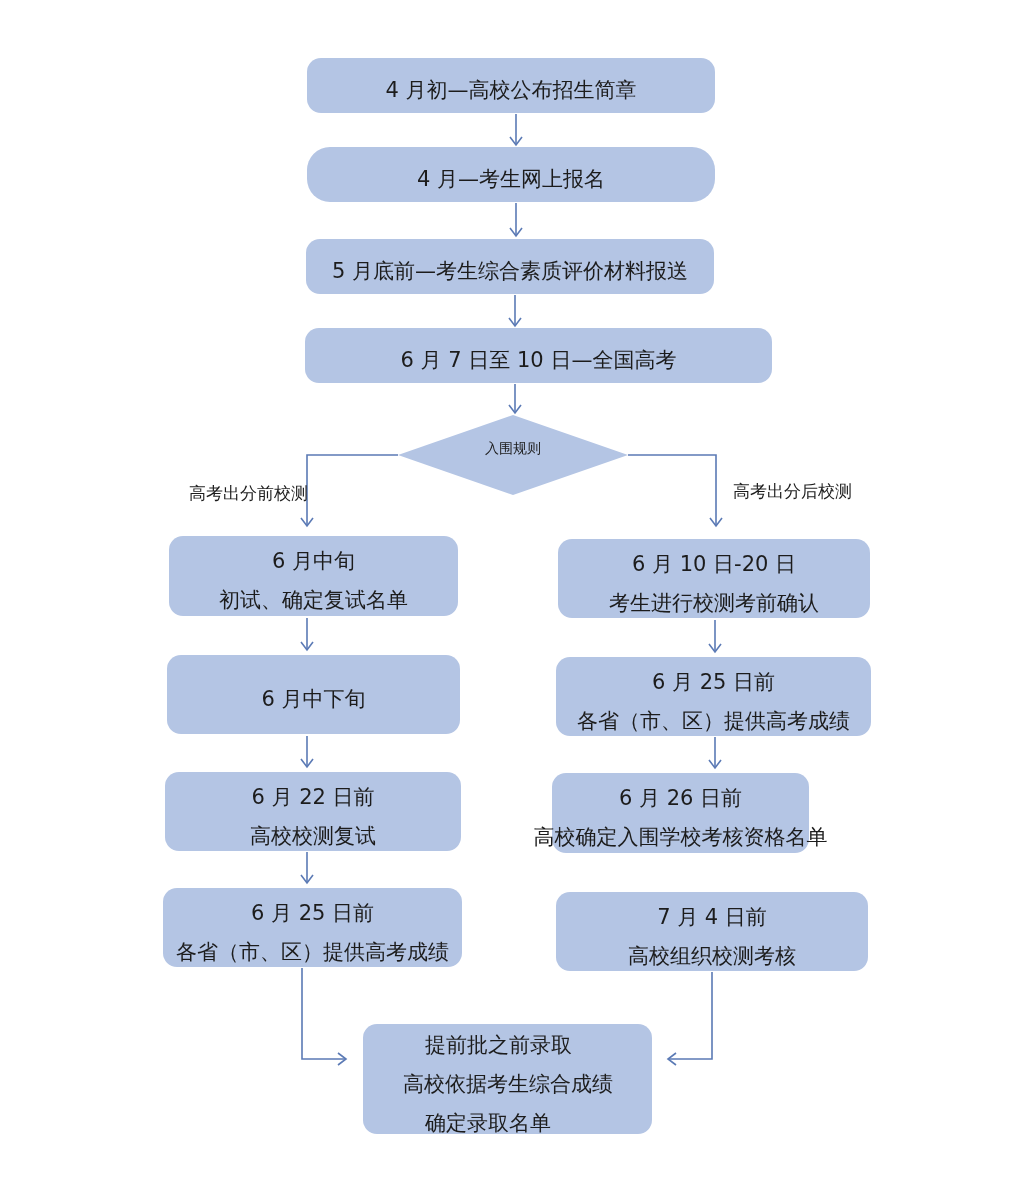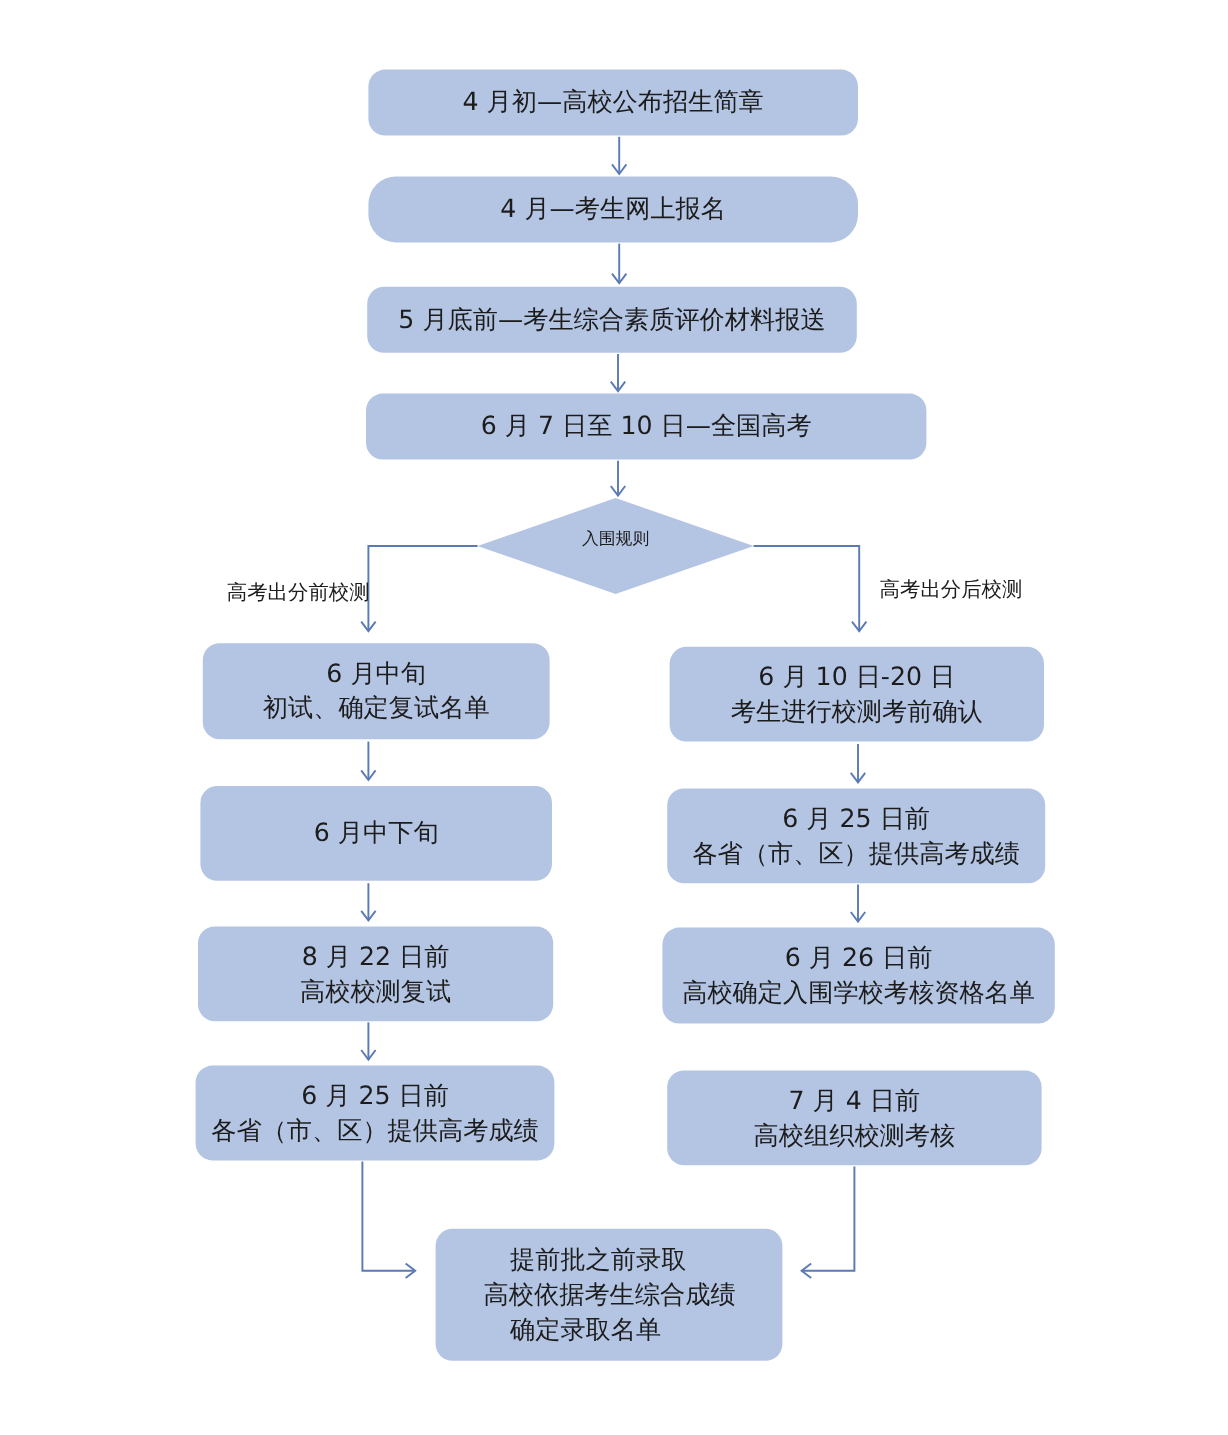--- a/index.html
+++ b/index.html
@@ -1,21 +1,21 @@
 <!DOCTYPE html>
 <html><head>
 <meta charset="utf-8">
 <style>
   html, body { margin: 0; padding: 0; background: #ffffff; }
   body { width: 1023px; height: 1196px; position: relative; overflow: hidden;
          font-family: "DejaVu Sans", "Liberation Sans", sans-serif; color: #1c1c1c; }
   .box { position: absolute; background: #b4c5e4; border-radius: 14px;
          display: flex; flex-direction: column; align-items: center; justify-content: center;
          font-size: 21px; line-height: 29px; text-align: center; box-sizing: border-box; }
-  .box span { display: block; white-space: nowrap; }
+  .box span { display: block; white-space: nowrap; margin-top: 10px; }
   #lines { position: absolute; left: 0; top: 0; }
   .label { position: absolute; font-size: 17px; color: #1c1c1c; white-space: nowrap; }
   .diamond-text { position: absolute; font-size: 14px; left: 413px; top: 440px; width: 200px; text-align: center; }
   .final span { text-align: left; }
 </style>
 </head>
 <body>
 
 <svg id="lines" width="1023" height="1196">
 
@@ -100,37 +100,37 @@
 <div class="label" style="left:733px;top:480px;">高考出分后校测</div>
 
 <div class="box" style="left:169px;top:536px;width:289px;height:80px;">
   <span>6 月中旬</span>
   <span>初试、确定复试名单</span>
 </div>
 <div class="box" style="left:167px;top:655px;width:293px;height:79px;gap:16px;">
   <span>6 月中下旬</span>
 </div>
 <div class="box" style="left:165px;top:772px;width:296px;height:79px;">
-  <span>8 月 22 日前</span>
+  <span>6 月 22 日前</span>
   <span>高校校测复试</span>
 </div>
 <div class="box" style="left:163px;top:888px;width:299px;height:79px;">
   <span>6 月 25 日前</span>
   <span>各省（市、区）提供高考成绩</span>
 </div>
 
 <div class="box" style="left:558px;top:539px;width:312px;height:79px;">
   <span>6 月 10 日-20 日</span>
   <span>考生进行校测考前确认</span>
 </div>
 <div class="box" style="left:556px;top:657px;width:315px;height:79px;">
   <span>6 月 25 日前</span>
   <span>各省（市、区）提供高考成绩</span>
 </div>
-<div class="box" style="left:552px;top:773px;width:327px;height:80px;">
+<div class="box" style="left:552px;top:773px;width:257px;height:80px;">
   <span>6 月 26 日前</span>
   <span>高校确定入围学校考核资格名单</span>
 </div>
 <div class="box" style="left:556px;top:892px;width:312px;height:79px;">
   <span>7 月 4 日前</span>
   <span>高校组织校测考核</span>
 </div>
 
 <div class="box final" style="left:363px;top:1024px;width:289px;height:110px;align-items:flex-start;padding-left:40px;">
   <span style="margin-left:22px;">提前批之前录取</span>

